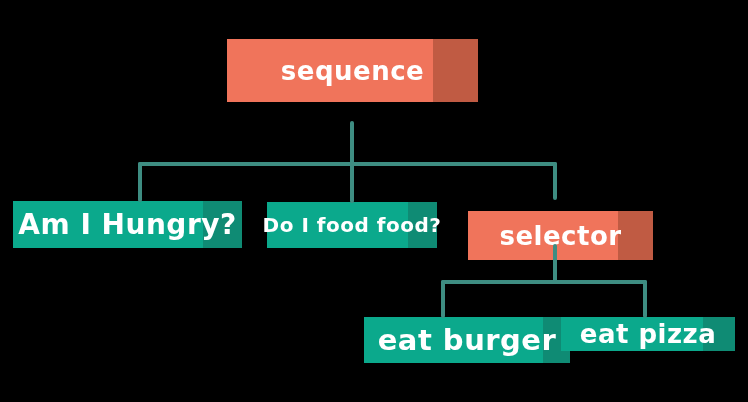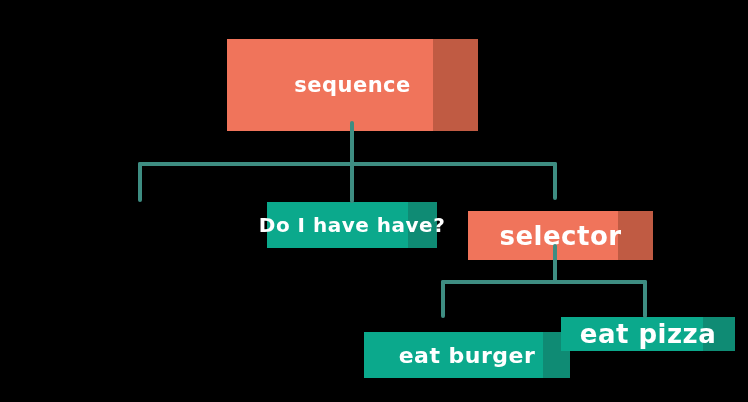--- a/index.html
+++ b/index.html
@@ -44,37 +44,41 @@
     z-index: 3;
   }
   .connector.v { width: 4px; border-radius: 2px; }
   .connector.h { height: 4px; border-radius: 2px; }
 </style>
 </head>
 <body>
 
 <div id="canvas">
 
-  <div class="node composite" style="left:227px; top:39px; width:251px; height:92px; font-size:21px;">
+  <div class="node composite" style="left:227px; top:39px; width:251px; height:63px; font-size:26px;">
     <span class="accent" style="width:45px;"></span>
     <span class="label">sequence</span>
   </div>
 
+  <div class="node leaf" style="left:13px; top:201px; width:229px; height:47px; font-size:28px;">
+    <span class="accent" style="width:39px;"></span>
+    <span class="label">Am I Hungry?</span>
+  </div>
 
   <div class="node leaf" style="left:267px; top:202px; width:170px; height:46px; font-size:20px;">
     <span class="accent" style="width:29px;"></span>
-    <span class="label">Do I have have?</span>
+    <span class="label">Do I food food?</span>
   </div>
 
   <div class="node composite" style="left:468px; top:199px; width:185px; height:49px; font-size:26px;margin-top:12px;">
     <span class="accent" style="width:35px;"></span>
     <span class="label">selector</span>
   </div>
 
-  <div class="node leaf" style="left:364px; top:317px; width:206px; height:46px; font-size:22px;margin-top:15px;">
+  <div class="node leaf" style="left:364px; top:317px; width:206px; height:46px; font-size:29px;">
     <span class="accent" style="width:27px;"></span>
     <span class="label">eat burger</span>
   </div>
 
   <div class="node leaf" style="left:561px; top:317px; width:174px; height:34px; font-size:26px;">
     <span class="accent" style="width:32px;"></span>
     <span class="label">eat pizza</span>
   </div>
 
   <div class="connector v" style="left:350px; top:121px; height:45px;"></div>

